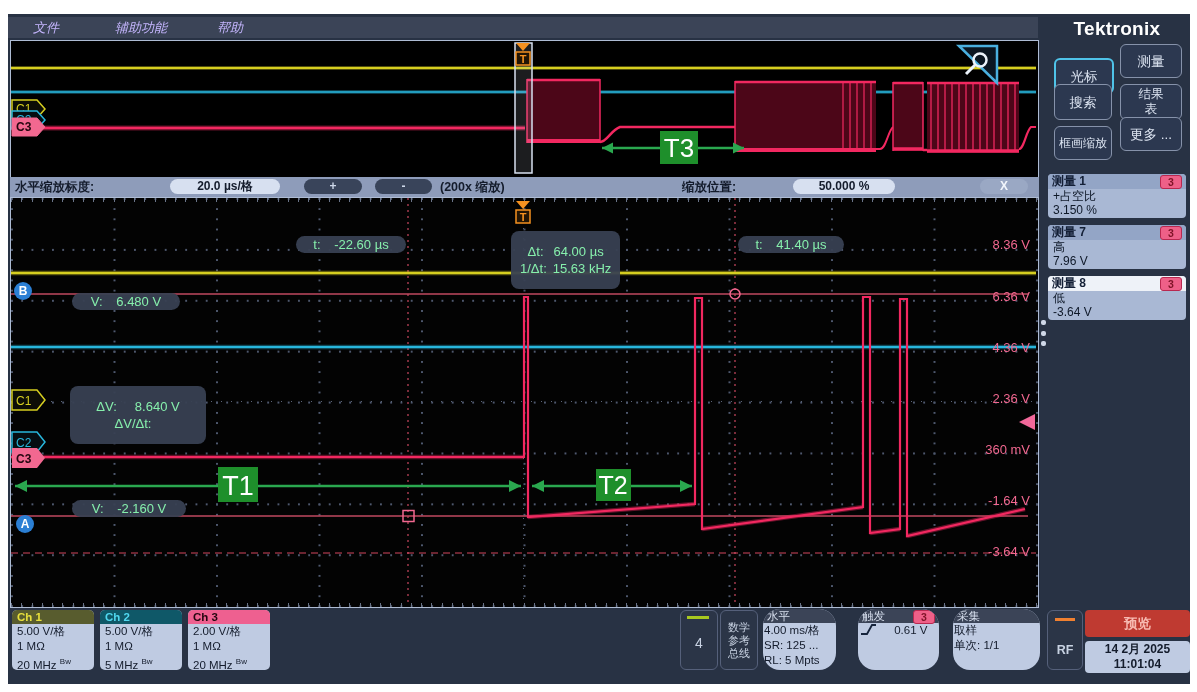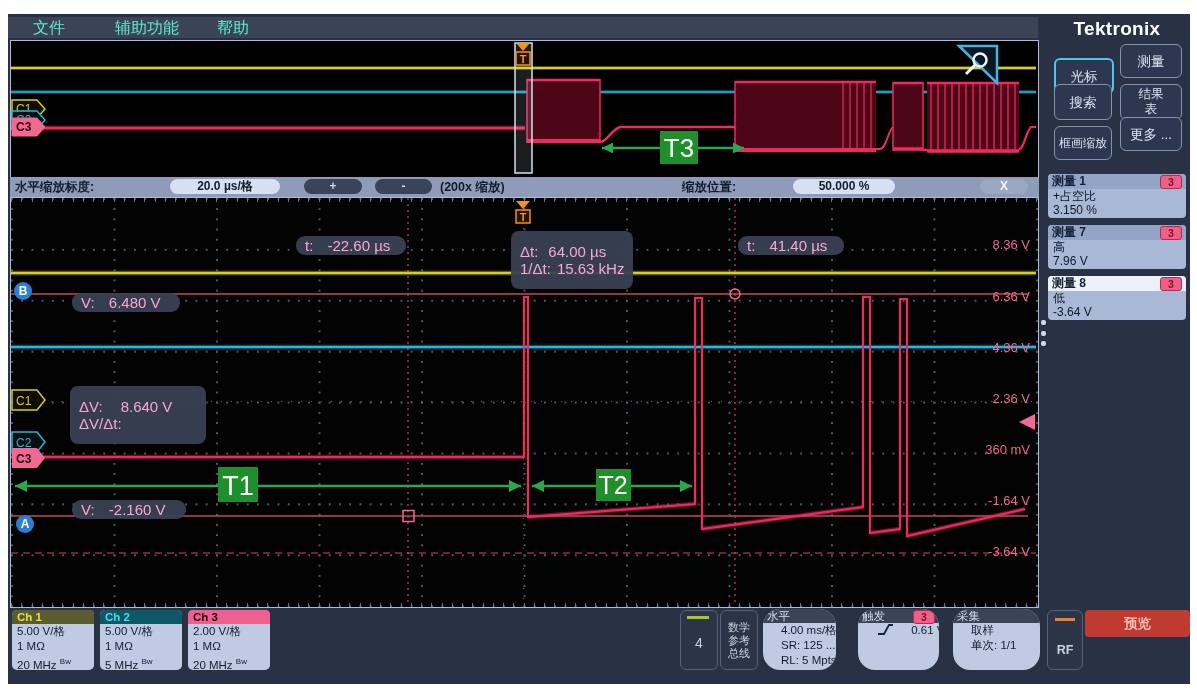--- a/index.html
+++ b/index.html
@@ -1,55 +1,55 @@
 <!DOCTYPE html>
 <html><head>
 <meta charset="utf-8">
 <style>
   html,body{margin:0;padding:0;background:#fff;}
   .page{position:relative;width:1197px;height:692px;background:#ffffff;font-family:"Liberation Sans",sans-serif;overflow:hidden;}
   .app{position:absolute;left:8px;top:14px;width:1182px;height:670px;background:#283244;}
   
   .menubar{position:absolute;left:0;top:3px;width:1030px;height:21px;background:#3b4457;}
-  .menubar span{position:absolute;top:0;line-height:21px;font-size:16px;color:#5eead4;cursor:default;}
+  .menubar span{position:absolute;top:0;line-height:21px;font-size:13px;color:#c4b5fd;cursor:default;font-style:italic;}
   
   .overview{position:absolute;left:2px;top:26px;width:1027px;height:136px;background:#000;border:1px solid #aebcd4;}
   
   .zoombar{position:absolute;left:2px;top:163px;width:1029px;height:20px;background:#8e9cba;}
   .zb-label{position:absolute;top:0;line-height:20px;font-size:12.5px;font-weight:bold;color:#141c2c;}
   .pill{position:absolute;top:2px;height:15px;line-height:15px;border-radius:8px;font-size:12px;text-align:center;}
   .pill.light{background:#d7e0f0;color:#141c2c;font-weight:bold;}
   .pill.dark{background:#39445a;color:#cdd7e8;font-weight:bold;}
   .pill.xbtn{background:#9aa8c4;color:#f2f6fc;font-weight:bold;}
   
   .mainview{position:absolute;left:2px;top:183px;width:1027px;height:409px;border:1px solid #aebcd4;
     background-color:#030303;
     background-image:
       radial-gradient(circle at 1px 1px,#4e586e 0.9px,transparent 1.3px),
       radial-gradient(circle at 1px 1px,#4e586e 0.9px,transparent 1.3px);
     background-size:10.25px 50.9px,102.5px 10.2px;}
   .mainview::before,.mainview::after{content:"";position:absolute;left:0;width:100%;height:4px;
     background:repeating-linear-gradient(90deg,#6a7488 0 1px,transparent 1px 10.25px);}
   .mainview::before{top:0;} .mainview::after{bottom:0;}
-  .readout{position:absolute;background:rgba(56,64,82,.95);border-radius:9px;color:#f9a8d4;font-size:15px;
-    padding:1px 9px;white-space:nowrap;z-index:5;}
+  .readout{position:absolute;background:rgba(56,64,82,.95);border-radius:9px;color:#86efac;font-size:13px;
+    padding:1px 9px;white-space:nowrap;z-index:5;text-align:center;}
   .readout .lab{display:inline-block;}
   .readout .val{display:inline-block;margin-left:10px;}
   .readout.tworow{border-radius:8px;padding:12px 9px;}
   .readout.tworow .row{height:17px;line-height:17px;}
   .abadge{position:absolute;width:18px;height:18px;border-radius:50%;background:#2b7fd4;color:#fff;
     font-size:12px;font-weight:bold;text-align:center;line-height:18px;z-index:6;}
   
   .chbadge{position:absolute;top:596px;width:82px;height:60px;border-radius:5px;overflow:hidden;background:#bfcbe2;}
   .chbadge .head{height:14px;line-height:14px;font-size:11.5px;padding-left:5px;font-weight:bold;}
   .chbadge .bline{font-size:11.5px;line-height:15px;padding-left:5px;color:#141c2c;}
   .chbadge sup{font-size:8px;}
   .panel{position:absolute;border-radius:17px;overflow:hidden;background:#bfcbe2;}
   .panel .head{height:14px;line-height:14px;background:#3b4457;color:#d6deec;font-size:11.5px;padding:0 4px;position:relative;}
-  .panel .bline{font-size:11.5px;line-height:15px;padding-left:18px;color:#141c2c;white-space:nowrap;}
+  .panel .bline{font-size:11.5px;line-height:15px;padding-left:1px;color:#141c2c;white-space:nowrap;}
   .mbadge{display:inline-block;background:#ee6088;color:#801428;border:1px solid #b82850;border-radius:3px;
     min-width:20px;height:12px;line-height:12px;font-size:10.5px;font-weight:bold;text-align:center;}
   .darkbtn{position:absolute;background:#2b3547;border:1px solid #55607a;border-radius:6px;color:#c8d2e2;text-align:center;}
   
   .logo{position:absolute;left:1036px;top:4px;width:146px;text-align:center;color:#fff;font-size:19px;font-weight:bold;letter-spacing:.3px;}
   .sbtn{position:absolute;background:#2c3850;border:1px solid #8692aa;border-radius:6px;color:#dde5f2;
     font-size:13.5px;display:flex;align-items:center;justify-content:center;text-align:center;white-space:pre-line;line-height:15px;}
   .sbtn.active{border:2px solid #4fc3e8;}
   .mtile{position:absolute;left:1040px;width:138px;height:44px;border-radius:4px;overflow:hidden;background:#a9b8d4;}
   .mtile .mt-head{height:15px;line-height:15px;background:#93a5c6;color:#131f36;font-size:12px;font-weight:bold;padding:0 4px;position:relative;}
@@ -353,20 +353,24 @@
     <div class="bline">取样</div>
     <div class="bline">单次: 1/1</div>
   </div>
 
   <div class="darkbtn" style="left:1039px;top:596px;width:34px;height:58px">
     <div style="position:absolute;left:7px;top:7px;width:20px;height:3px;background:#f08030"></div>
     <div style="position:absolute;left:0;width:100%;top:32px;font-size:12.5px;font-weight:bold">RF</div>
   </div>
 
   <div class="preview">预览</div>
+  <div class="datetime">
+    <div>14 2月 2025</div>
+    <div>11:01:04</div>
+  </div>
 
   <div class="logo">Tektronix</div>
   <div class="sbtn active" style="left:1046px;top:44px;width:56px;height:32px">光标</div>
   <div class="sbtn" style="left:1112px;top:30px;width:60px;height:32px">测量</div>
   <div class="sbtn" style="left:1046px;top:70px;width:56px;height:34px">搜索</div>
   <div class="sbtn" style="left:1112px;top:70px;width:60px;height:34px;font-size:12.5px">结果
 表</div>
   <div class="sbtn" style="left:1046px;top:112px;width:56px;height:32px;font-size:12px">框画缩放</div>
   <div class="sbtn" style="left:1112px;top:103px;width:60px;height:32px">更多 ...</div>
 

